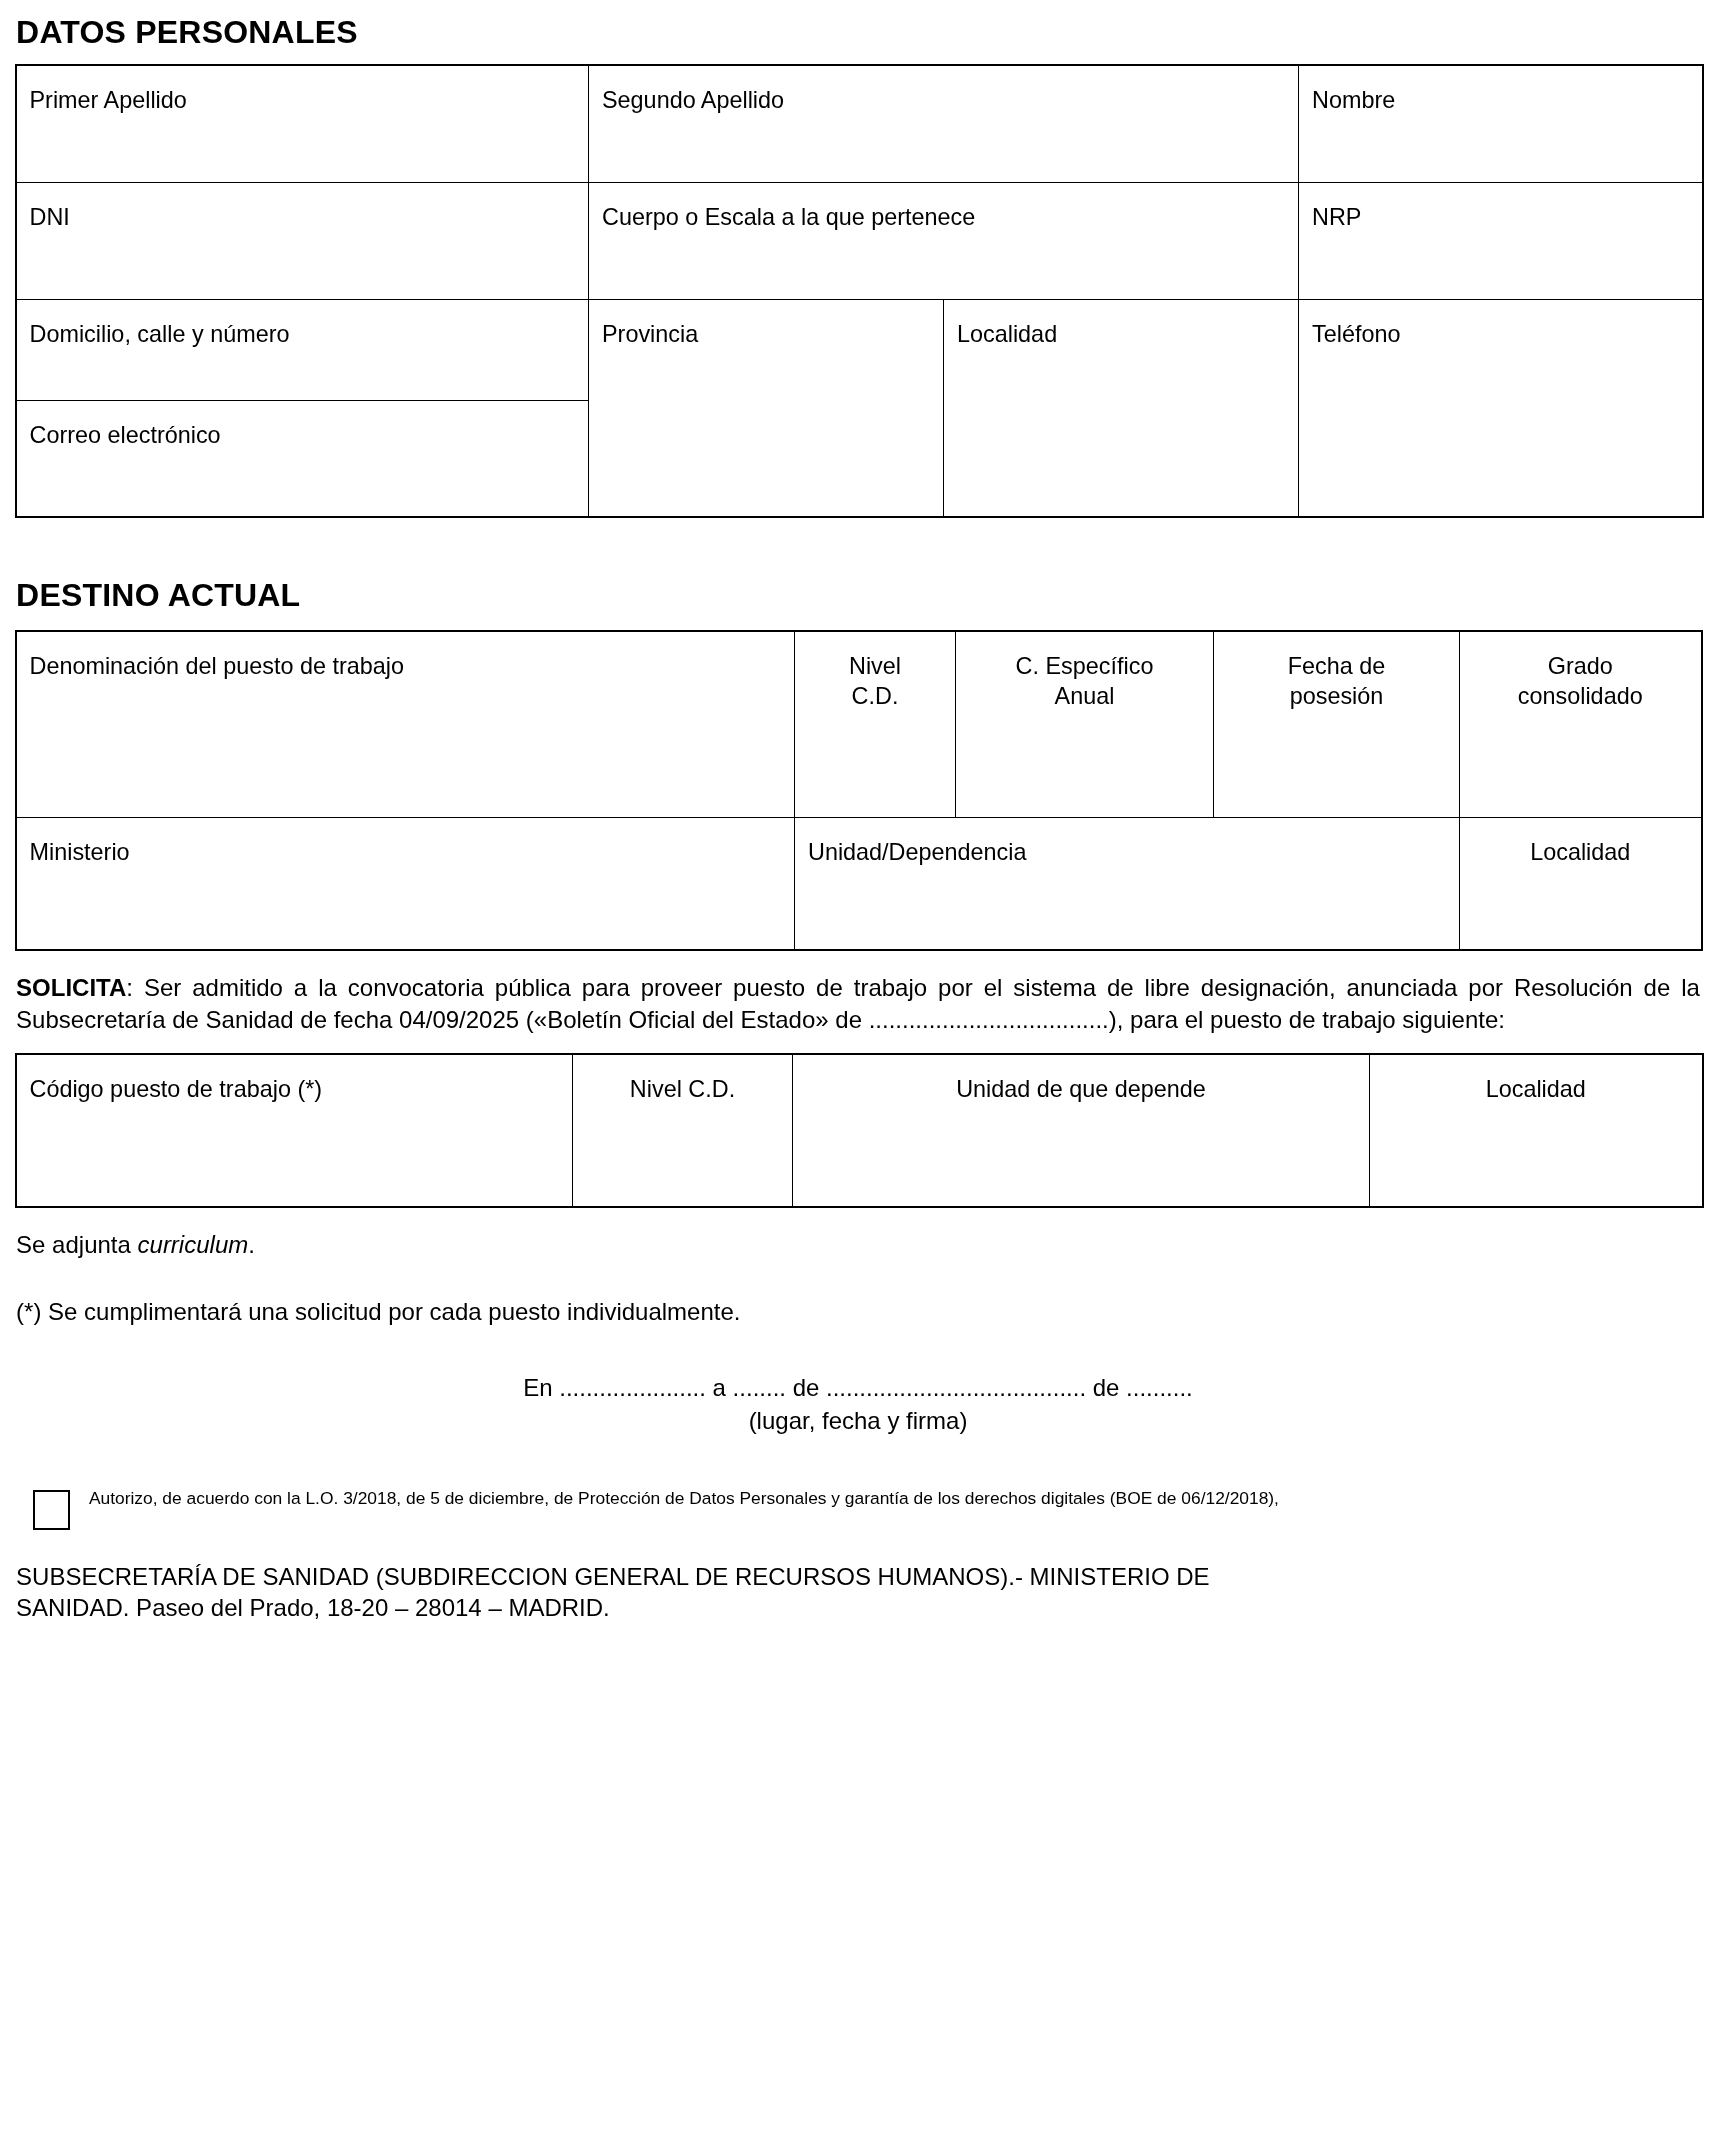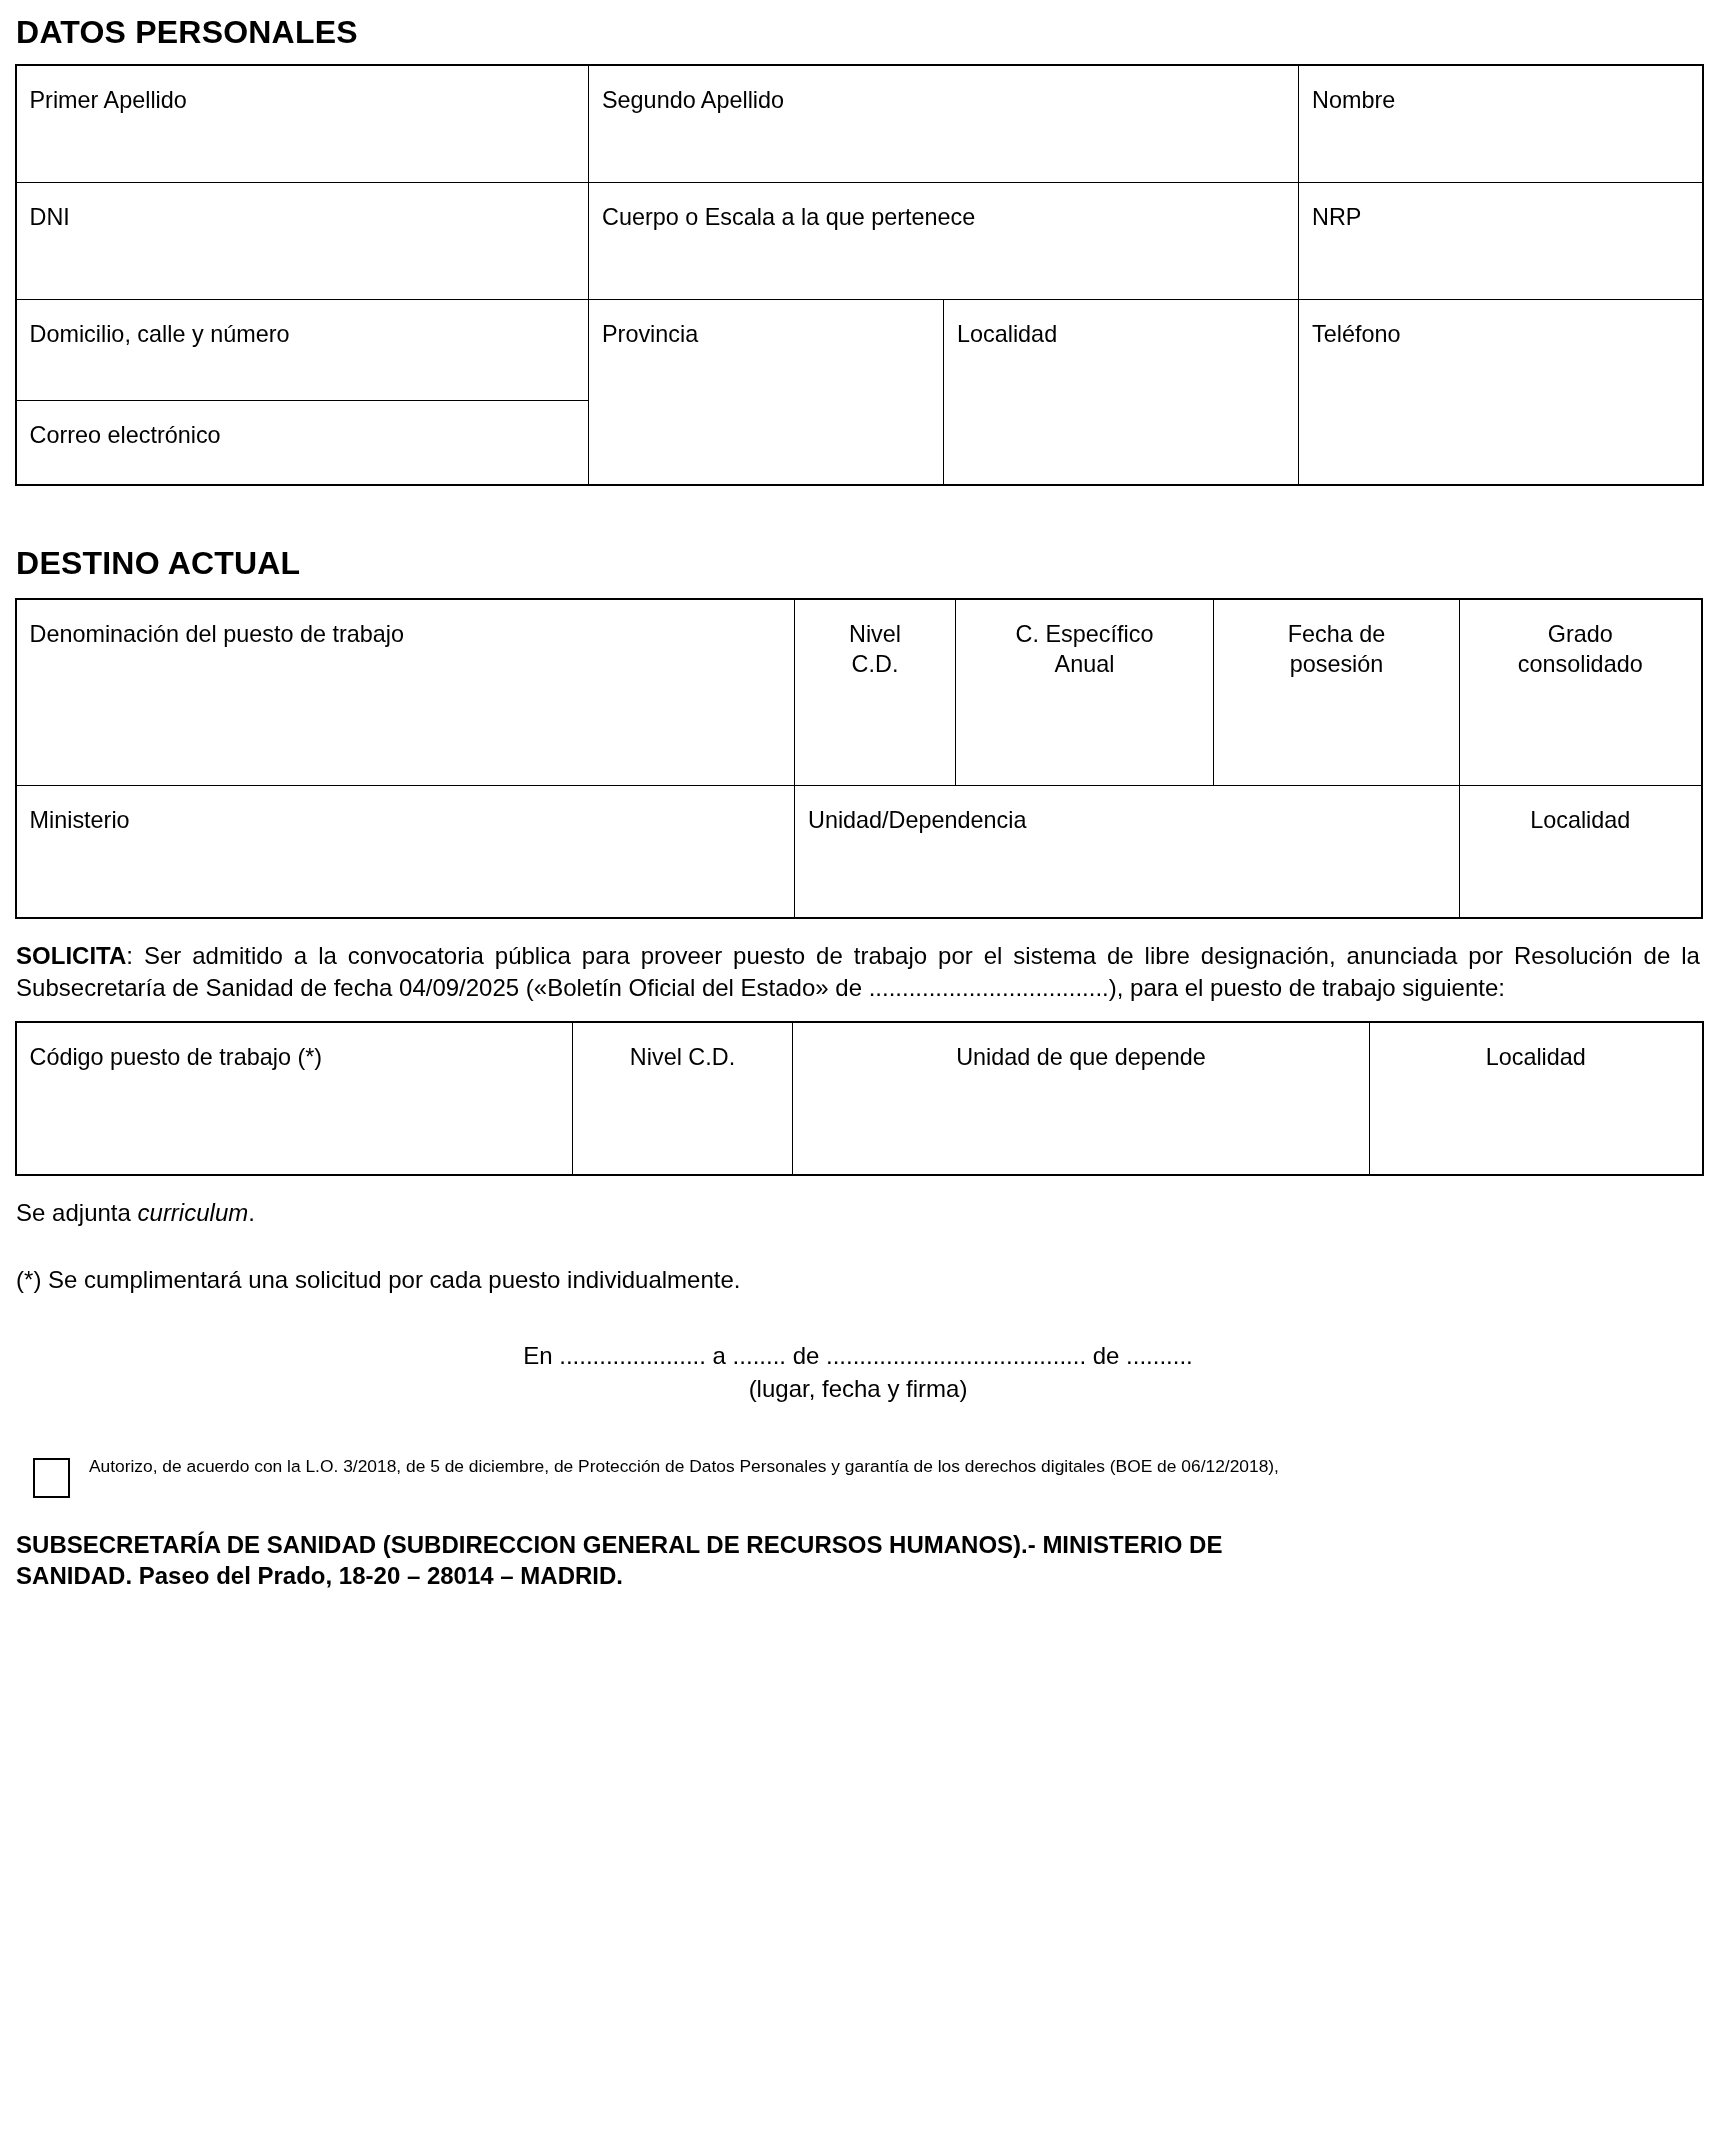--- a/index.html
+++ b/index.html
@@ -93,21 +93,21 @@
   .consent-text {
     font-size: 17.4px;
     line-height: 1.36;
     margin-left: 19.4px;
     max-width: 1607px;
   }
 
   
   .footer {
     font-size: 24px;
-    font-weight: bold;
+    font-weight: normal;
     line-height: 1.28;
     margin: 32px 1.6px 0 1.6px;
   }
 </style>
 </head>
 <body>
 
 <div class="page">
 
   <div class="section-heading">DATOS PERSONALES</div>
@@ -131,21 +131,21 @@
           <td colspan="2">Cuerpo o Escala a la que pertenece</td>
           <td>NRP</td>
         </tr>
         <tr>
           <td style="height:101px">Domicilio, calle y número</td>
           <td rowspan="2">Provincia</td>
           <td rowspan="2">Localidad</td>
           <td rowspan="2">Teléfono</td>
         </tr>
         <tr>
-          <td style="height:85px">Correo electrónico</td>
+          <td style="height:117px">Correo electrónico</td>
         </tr>
       </tbody>
     </table>
   </div>
 
   <div class="section-heading" style="margin-top:60px;margin-bottom:17px;">DESTINO ACTUAL</div>
 
   <div class="tbl-wrap">
     <table class="form-table">
       <colgroup>

